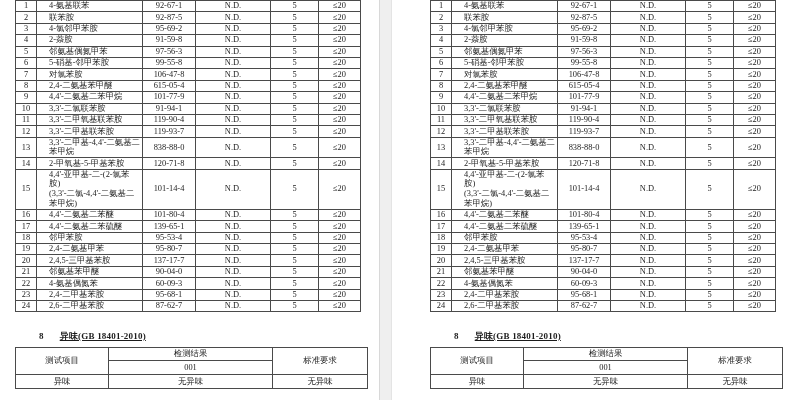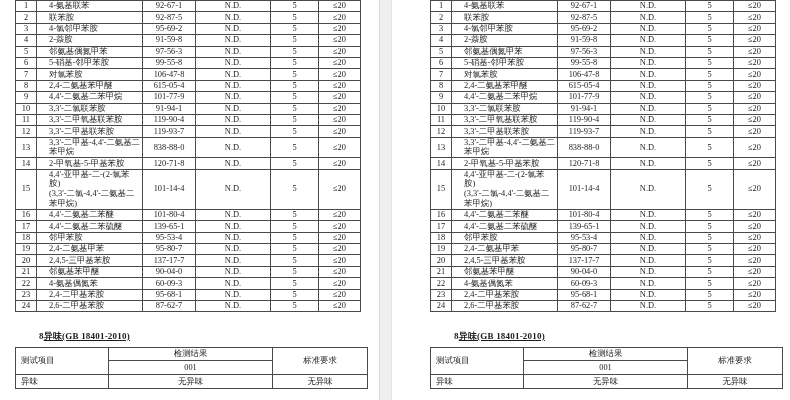--- a/index.html
+++ b/index.html
@@ -26,33 +26,33 @@
     border:1px solid #4a4a4a;
     font-size:8.4px;line-height:9.8px;
     padding:0 2px;height:11.4px;
     text-align:center;vertical-align:middle;
   }
   .amine-table td.c-name{text-align:left;padding-left:12px;white-space:pre-line}
 
   
   .section-heading{position:absolute;top:330px;left:39px;font-size:9px;font-weight:bold;letter-spacing:.2px}
   .page--right .section-heading{left:62px}
-  .sec-title{margin-left:0;text-decoration:underline}
+  .sec-title{margin-left:16px;text-decoration:underline}
 
   
   .odor-table{position:absolute;left:15px;top:347px;width:352px}
   .page--right .odor-table{left:38px}
   .odor-table td{
     border:1px solid #4a4a4a;
     font-size:8.4px;line-height:10px;
     height:14px;padding:0 5px;
     text-align:center;vertical-align:middle;margin-top:12px;
   }
   .odor-table tr.hdr-top td{height:13px}
-  .odor-table td.t-left{text-align:left}
+  .odor-table td.t-left{text-align:center}
 </style>
 </head>
 <body>
 
 <div class="page page--left">
   <table class="amine-table">
     <colgroup>
       <col style="width:21px">
         <col style="width:106px">
         <col style="width:53px">

